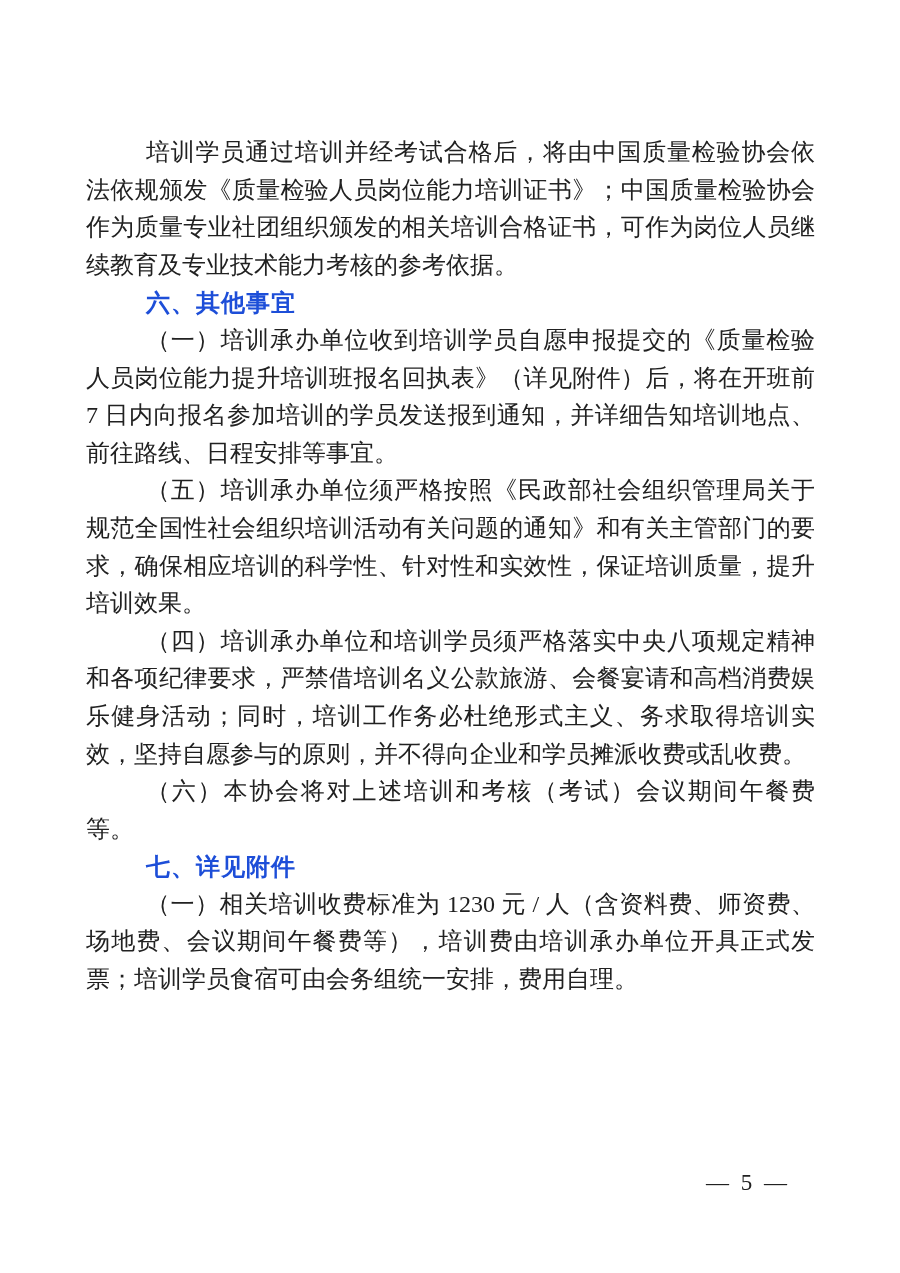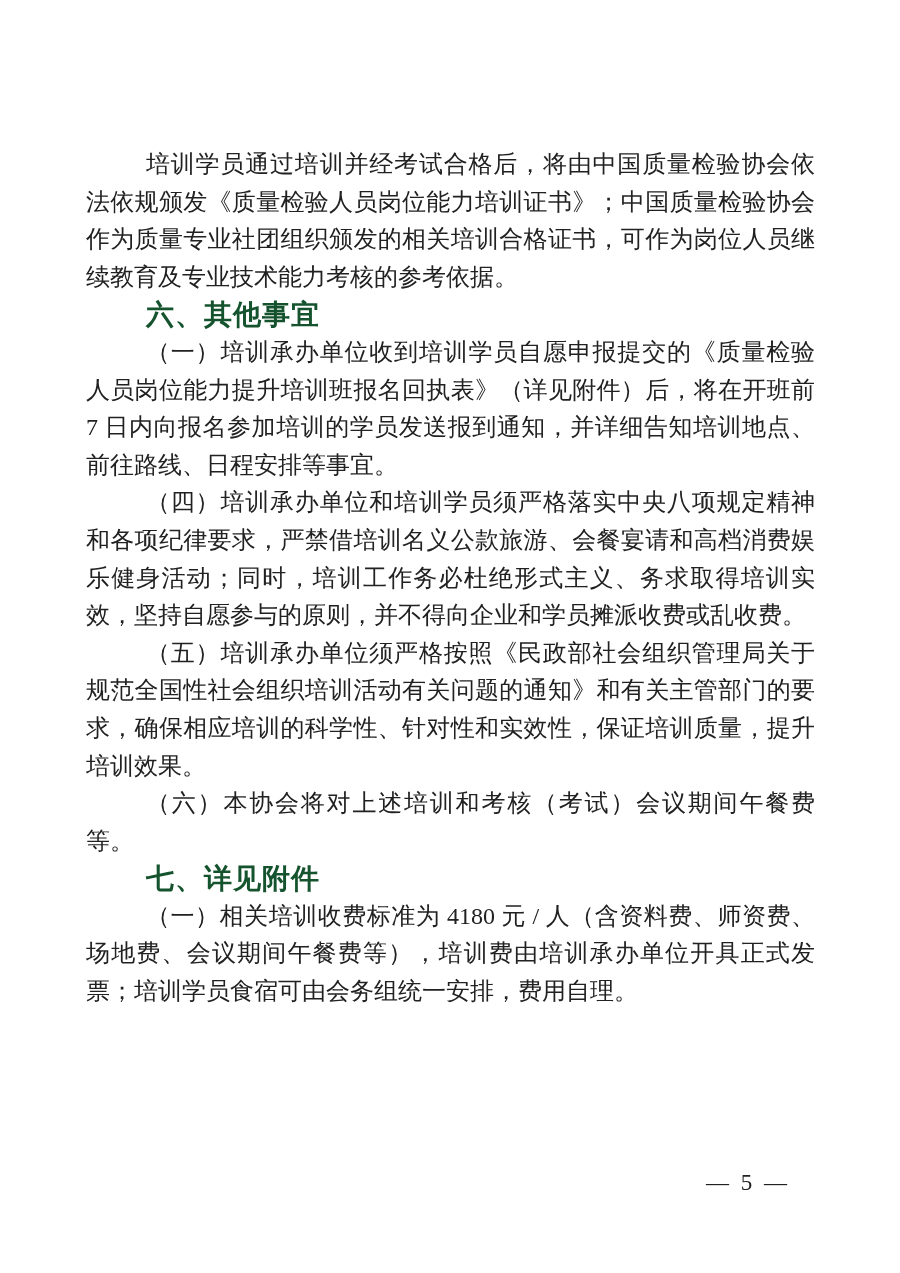--- a/index.html
+++ b/index.html
@@ -16,60 +16,60 @@
     width: 900px;
     height: 1273px;
     background: var(--bg, #ffffff);
     overflow: hidden;
     color: var(--fg, #212121);
     font-family: "Liberation Serif", "DejaVu Serif", serif;
   }
   .content {
     position: absolute;
     left: 86px;
-    top: 146px;
+    top: 134px;
     width: 729px;
   }
   .content p.para {
     margin: 0;
     font-size: 24px;
     line-height: 37.6px;
     text-align: justify;
     text-justify: inter-ideograph;
     text-indent: 60px;
     color: var(--fg, #212121);
   }
   .content p.heading {
     font-family: "Liberation Sans", "DejaVu Sans", sans-serif;
     font-weight: 700;
-    font-size: 28px;
+    font-size: 24px;
     line-height: 37.6px;
     text-align: left;
     letter-spacing: 1px;
-    color: #14532d;
+    color: #1d4ed8;
   }
   .page-number {
     position: absolute;
     top: 1170px;
     right: 110px;
     font-size: 23px;
     letter-spacing: 3px;
     white-space: nowrap;
     color: var(--fg, #212121);
     font-family: "Liberation Serif", "DejaVu Serif", serif;
   }
 </style>
 </head>
 <body>
 
 <div class="page">
   <main class="content">
     <p class="para">培训学员通过培训并经考试合格后，将由中国质量检验协会依法依规颁发《质量检验人员岗位能力培训证书》；中国质量检验协会作为质量专业社团组织颁发的相关培训合格证书，可作为岗位人员继续教育及专业技术能力考核的参考依据。</p>
       <p class="para heading">六、其他事宜</p>
       <p class="para">（一）培训承办单位收到培训学员自愿申报提交的《质量检验人员岗位能力提升培训班报名回执表》（详见附件）后，将在开班前 7 日内向报名参加培训的学员发送报到通知，并详细告知培训地点、前往路线、日程安排等事宜。</p>
+      <p class="para">（五）培训承办单位须严格按照《民政部社会组织管理局关于规范全国性社会组织培训活动有关问题的通知》和有关主管部门的要求，确保相应培训的科学性、针对性和实效性，保证培训质量，提升培训效果。</p>
       <p class="para">（四）培训承办单位和培训学员须严格落实中央八项规定精神和各项纪律要求，严禁借培训名义公款旅游、会餐宴请和高档消费娱乐健身活动；同时，培训工作务必杜绝形式主义、务求取得培训实效，坚持自愿参与的原则，并不得向企业和学员摊派收费或乱收费。</p>
-      <p class="para">（五）培训承办单位须严格按照《民政部社会组织管理局关于规范全国性社会组织培训活动有关问题的通知》和有关主管部门的要求，确保相应培训的科学性、针对性和实效性，保证培训质量，提升培训效果。</p>
       <p class="para">（六）本协会将对上述培训和考核（考试）会议期间午餐费等。</p>
       <p class="para heading">七、详见附件</p>
-      <p class="para">（一）相关培训收费标准为 4180 元 / 人（含资料费、师资费、场地费、会议期间午餐费等），培训费由培训承办单位开具正式发票；培训学员食宿可由会务组统一安排，费用自理。</p>
+      <p class="para">（一）相关培训收费标准为 1230 元 / 人（含资料费、师资费、场地费、会议期间午餐费等），培训费由培训承办单位开具正式发票；培训学员食宿可由会务组统一安排，费用自理。</p>
   </main>
   <div class="page-number">— 5 —</div>
 </div>
 
 </body></html>

